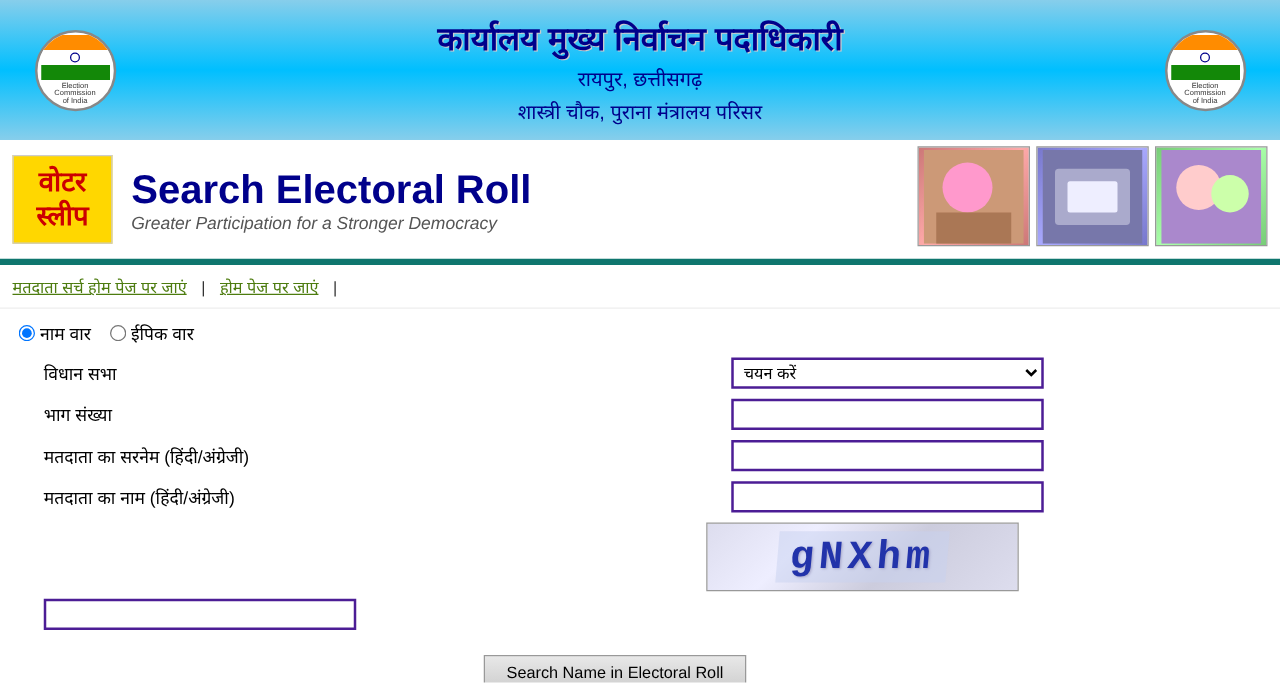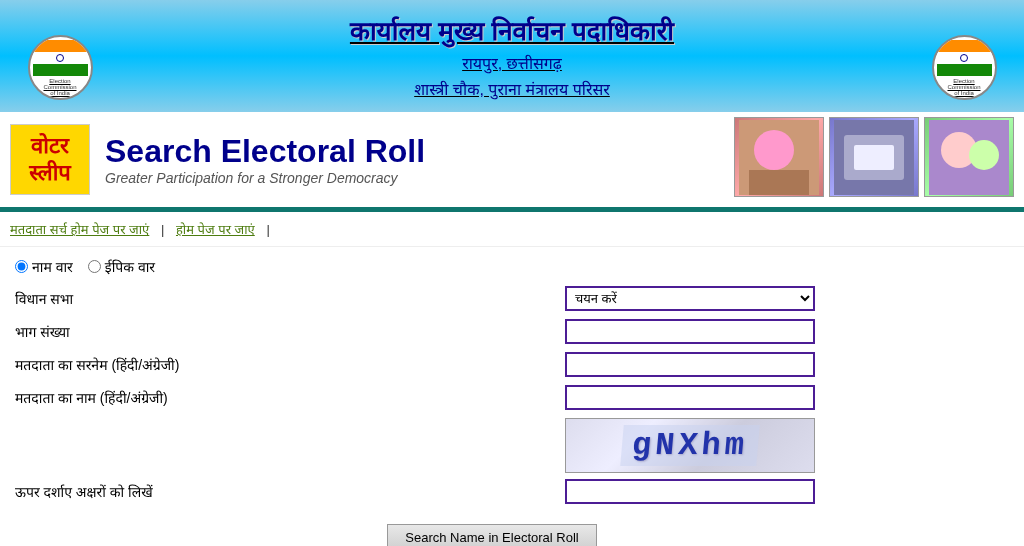--- a/index.html
+++ b/index.html
@@ -3,24 +3,23 @@
   <meta charset="utf-8">
   <style>
     * { margin: 0; padding: 0; box-sizing: border-box; }
     body { font-family: Arial, sans-serif; background: #fff; width: 1024px; height: 546px; overflow: hidden; }
 
     
     .header {
       background: linear-gradient(to bottom, #87CEEB, #00BFFF, #87CEEB);
       padding: 12px 20px;
       display: flex;
-      align-items: flex-end;
+      align-items: center;
       justify-content: space-between;
       min-height: 90px;
-      text-decoration: underline;
     }
     .header-logo-left, .header-logo-right {
       width: 80px;
       display: flex;
       flex-direction: column;
       align-items: center;
     }
     .header-text {
       text-align: center;
       flex: 1;
@@ -126,20 +125,21 @@
       align-items: center;
       gap: 4px;
       cursor: pointer;
     }
 
     
     .form-row {
       display: flex;
       align-items: center;
       margin-bottom: 8px;
+      margin-left: 20px;
     }
     .form-label {
       width: 550px;
       font-size: 14px;
       color: #000;
     }
     .form-control {
       flex: 1;
       max-width: 250px;
     }
@@ -336,21 +336,20 @@
     <div class="form-control">
       <input type="text" style="">
     </div>
   </div>
 
   <div class="captcha-box">
     <span class="captcha-text">gNXhm</span>
   </div>
 
   <div class="form-row">
-    <div class="form-label">ऊपर दर्शाए अक्षरों को लिखें</div>
     <div class="form-control">
       <input type="text" style="">
     </div>
   </div>
 
   <div style="display:flex; justify-content:center; margin-top:20px;">
     <div style="width:250px;">
       <button class="submit-button">Search Name in Electoral Roll</button>
     </div>
   </div>

